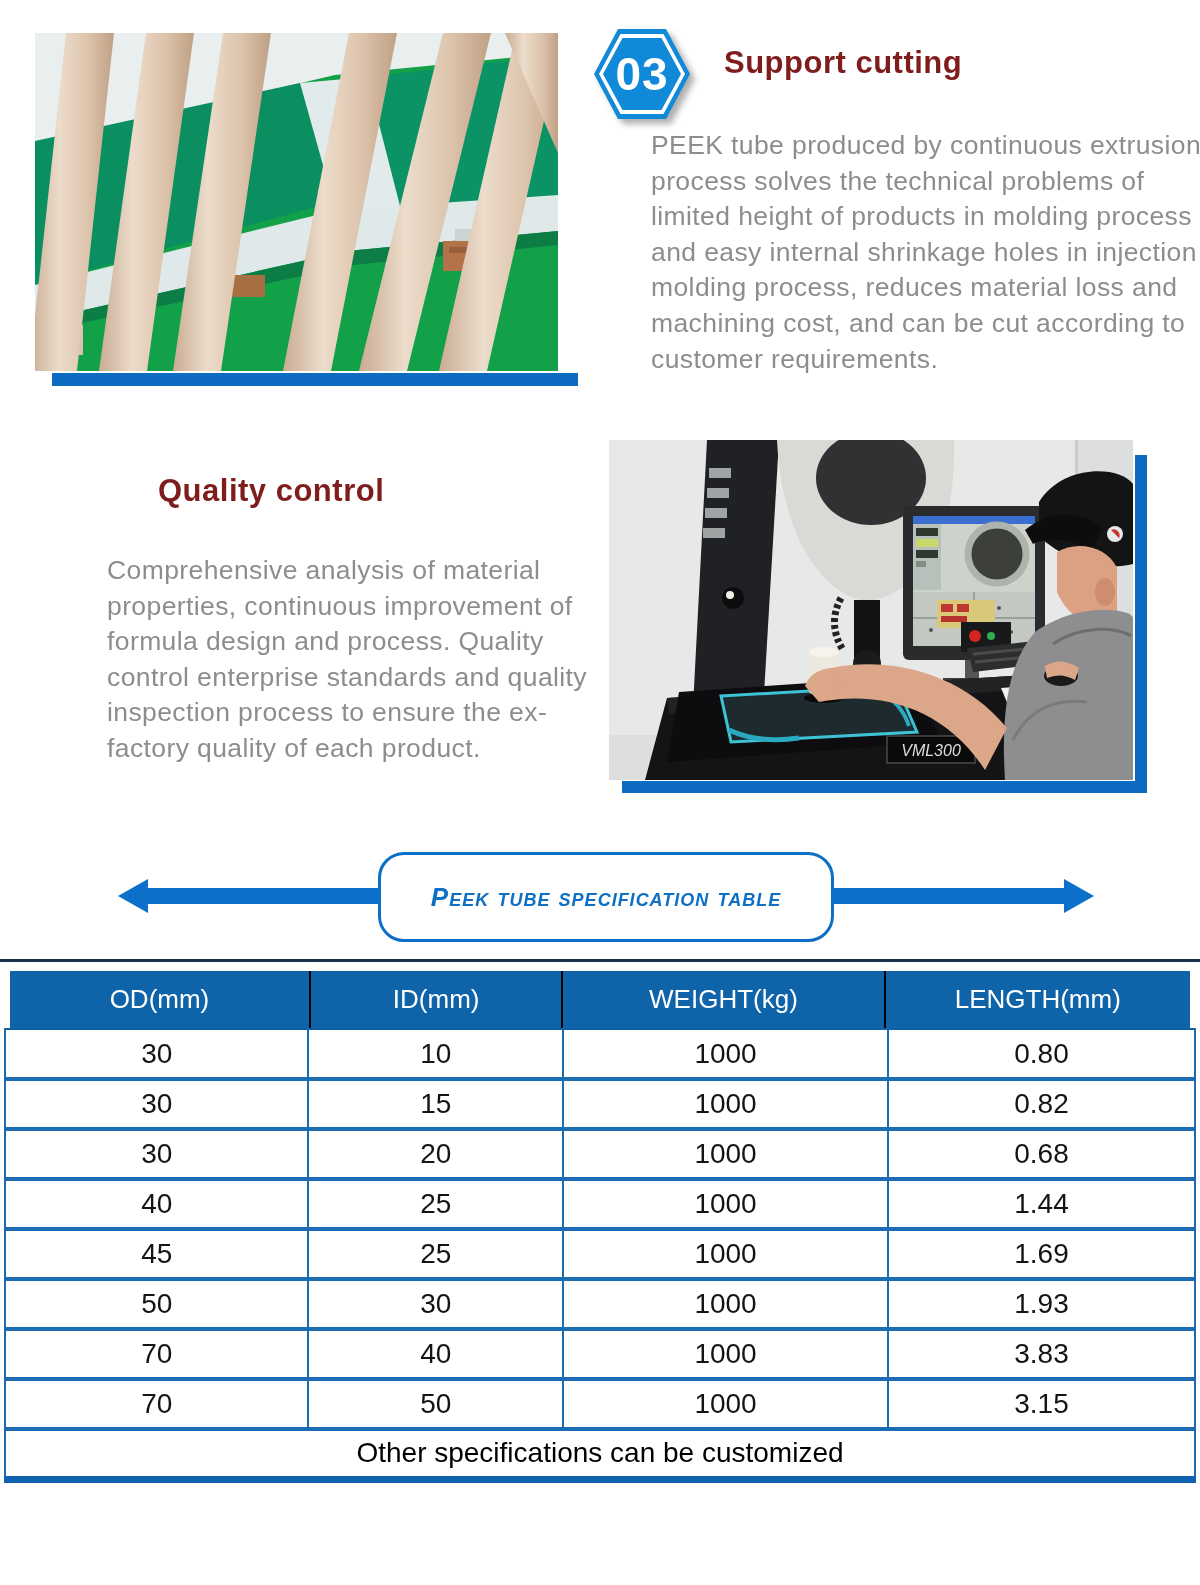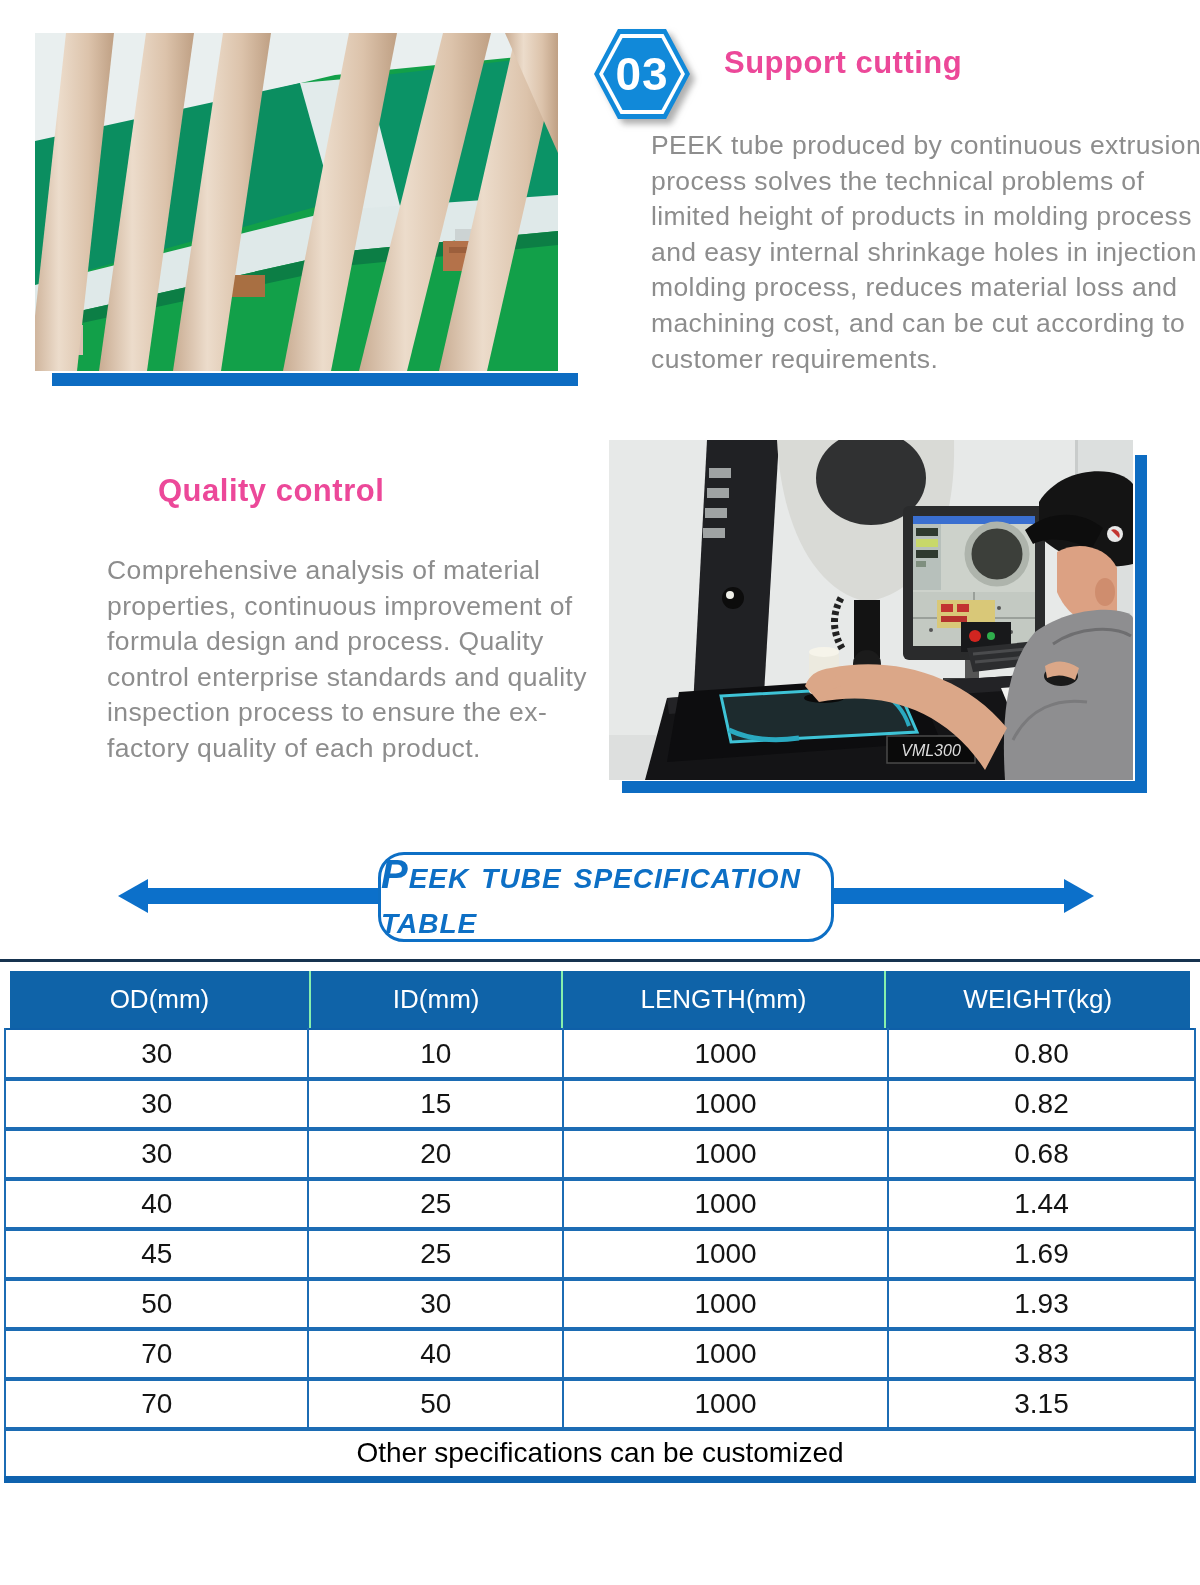--- a/index.html
+++ b/index.html
@@ -20,47 +20,47 @@
   .badge { position:absolute; width:96px; height:90px; filter:drop-shadow(5px 5px 3px rgba(110,110,110,0.55)); }
   .hex { position:absolute; clip-path:polygon(0% 50%, 25% 0%, 75% 0%, 100% 50%, 75% 100%, 25% 100%); }
   .hex.h1 { left:0; top:0; width:96px; height:90px; background:#1189d9; }
   .hex.h2 { left:5px; top:5px; width:86px; height:80px; background:#ffffff; }
   .hex.h3 { left:9px; top:9px; width:78px; height:72px; background:#1189d9; }
   .badge .num { position:absolute; left:0; top:0; width:96px; height:90px; display:flex; align-items:center; justify-content:center;
                 color:#fff; font-size:46px; font-weight:bold; letter-spacing:1px; }
   .badge-03 { left:594px; top:26px; }
   .badge-04 { left:32px; top:454px; }
 
-  .step-title { position:absolute; font-size:31px; font-weight:bold; color:#ec4899; letter-spacing:0.5px; }
+  .step-title { position:absolute; font-size:31px; font-weight:bold; color:#7f1d1d; letter-spacing:0.5px; }
   .title-03 { left:724px; top:42px; }
   .title-04 { left:158px; top:470px; }
 
   .step-body { position:absolute; font-size:26.5px; line-height:35.6px; color:#8d8d8d; letter-spacing:0.4px; }
   .body-03 { left:651px; top:125px; width:556px; }
   .body-04 { left:107px; top:550px; width:512px; }
 
   
   .banner-box { position:absolute; left:378px; top:849px; width:456px; height:90px; background:#fff;
                 border:3px solid #0d6fc5; border-radius:26px; display:flex; align-items:center; justify-content:center; z-index:2; }
-  .banner-box span { font-style:italic; font-variant:small-caps; font-weight:bold; font-size:40px; color:#0d6fc5; letter-spacing:1px; }
+  .banner-box span { font-style:italic; font-variant:small-caps; font-weight:bold; font-size:26px; color:#0d6fc5; letter-spacing:1px; }
   .arrow { position:absolute; top:876px; height:34px; z-index:1; }
   .arrow .shaft { position:absolute; top:9px; height:16px; background:#0c70ca; }
   .arrow .head { position:absolute; top:0; width:0; height:0; border-top:17px solid transparent; border-bottom:17px solid transparent; }
   .arrow-left { left:118px; width:262px; }
   .arrow-left .shaft { left:26px; width:236px; }
   .arrow-left .head { left:0; border-right:30px solid #0c70ca; }
   .arrow-right { left:832px; width:262px; }
   .arrow-right .shaft { left:0; width:236px; }
   .arrow-right .head { right:0; border-left:30px solid #0c70ca; }
 
   
   .table-topline { position:absolute; left:0; top:956px; width:1200px; height:3px; background:#16334f; }
   .spec-wrap { position:absolute; left:4px; top:968px; width:1192px; }
   .spec-header { height:57px; margin:0 6px; background:#0f63a8; display:grid; grid-template-columns:25.5% 21.4% 27.3% 25.8%; }
-  .spec-header .hcell { display:flex; align-items:center; justify-content:center; color:#fff; font-size:26px; border-right:2px solid #86efac; }
+  .spec-header .hcell { display:flex; align-items:center; justify-content:center; color:#fff; font-size:26px; border-right:2px solid #000000; }
   .spec-header .hcell:last-child { border-right:none; }
   table.spec { width:100%; border-collapse:collapse; table-layout:fixed; }
   table.spec { border:2px solid #0e5fa8; border-bottom:7px solid #0f62ae; }
   table.spec col.c1 { width:25.5%; } table.spec col.c2 { width:21.4%; }
   table.spec col.c3 { width:27.3%; } table.spec col.c4 { width:25.8%; }
   table.spec td { border:2px solid #1c6cb4; border-top-width:4px; border-bottom-width:4px;
                   height:50px; text-align:center; font-size:28px; color:#141414; }
   table.spec tr:first-child td { border-top:none; }
   table.spec tr.footer-row td { font-weight:normal; font-size:28px; color:#000; height:50px; }
   .note { position:absolute; left:4px; top:1547px; font-size:25px; color:#a3a3a3; letter-spacing:0.3px; }
@@ -217,22 +217,22 @@
   <div class="arrow arrow-right">
     <i class="shaft"></i>
     <i class="head"></i>
   </div>
 
   <div class="table-topline"></div>
   <div class="spec-wrap">
     <div class="spec-header">
       <div class="hcell">OD(mm)</div>
       <div class="hcell">ID(mm)</div>
+      <div class="hcell">WEIGHT(kg)</div>
       <div class="hcell">LENGTH(mm)</div>
-      <div class="hcell">WEIGHT(kg)</div>
     </div>
     <table class="spec">
       <colgroup>
           <col class="c1">
           <col class="c2">
           <col class="c3">
           <col class="c4">
         </colgroup>
       <tbody>
         <tr>

